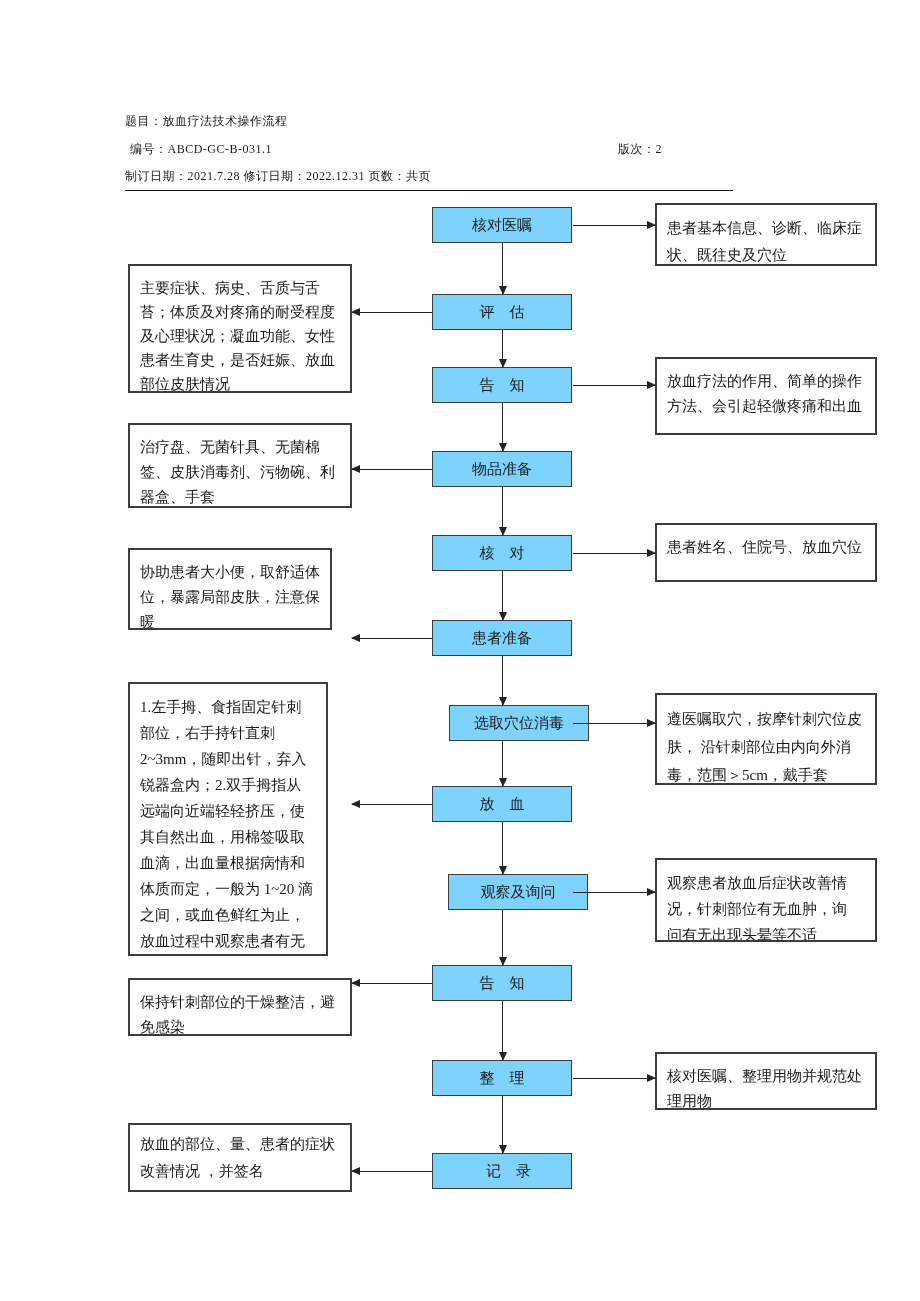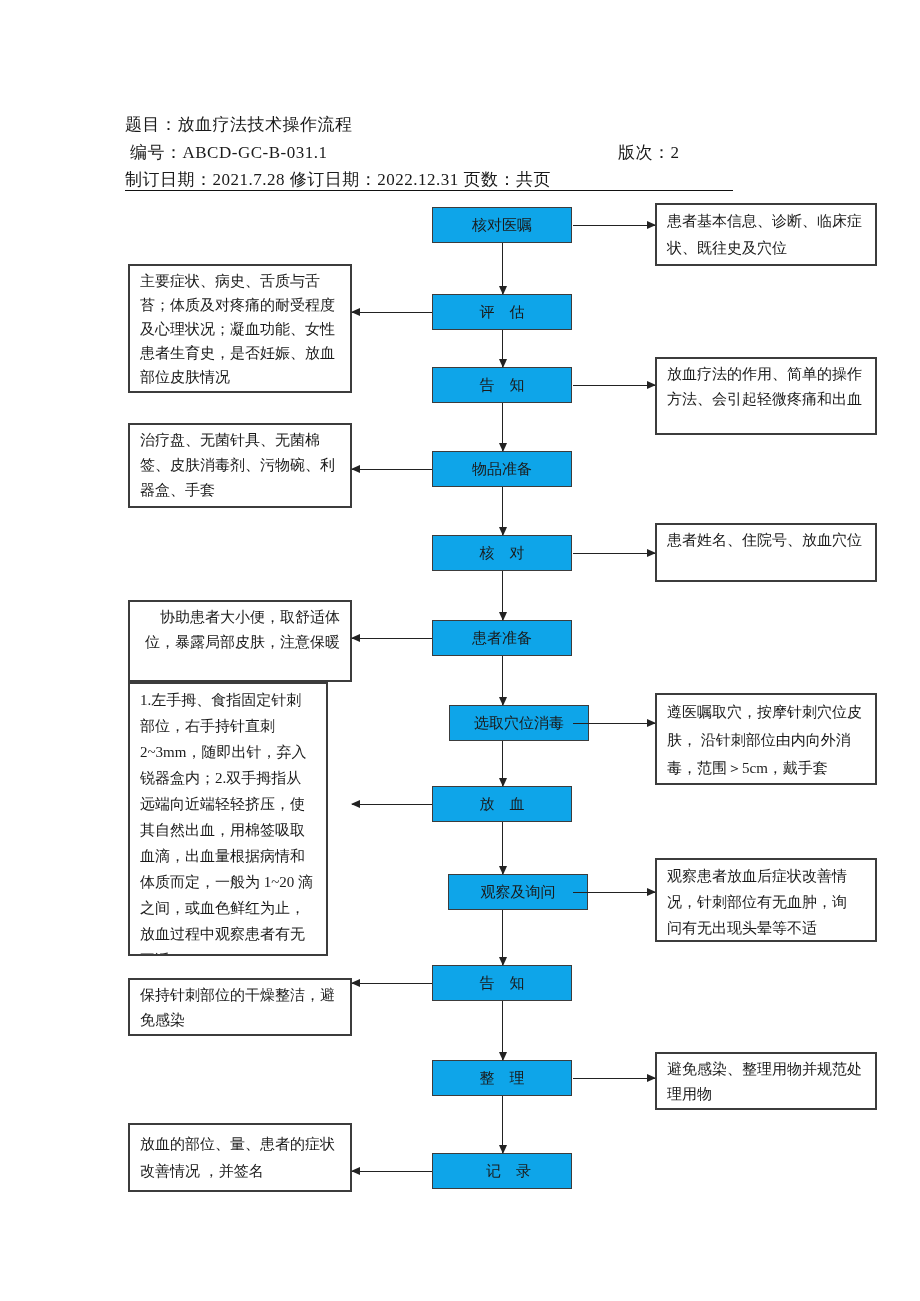--- a/index.html
+++ b/index.html
@@ -4,34 +4,34 @@
 <style>
   html,body{margin:0;padding:0;background:#fff;}
   #page{
     position:relative;
     width:920px;height:1301px;
     background:#ffffff;
     font-family:"Liberation Serif","DejaVu Serif",serif;
     color:#1a1a1a;
     overflow:hidden;
   }
-  .hline{position:absolute;font-size:17px;white-space:nowrap;letter-spacing:0.5px;}
+  .hline{position:absolute;font-size:12px;white-space:nowrap;letter-spacing:0.5px;}
   .rule{position:absolute;height:0;border-top:1.6px solid #111;}
   .cbox{
     position:absolute;box-sizing:border-box;
     width:140px;height:36px;
-    border:1.6px solid #3c3c3c;background:#0ea5e9;
+    border:1.6px solid #3c3c3c;background:#7dd3fc;
     display:flex;align-items:center;justify-content:center;
     font-size:15px;white-space:nowrap;
   }
   .sbox{
     position:absolute;box-sizing:border-box;
     border:2px solid #3c3c3c;background:#fff;
     font-size:15px;line-height:25px;
-    padding:3px 10px;
+    padding:10px 10px;
     white-space:pre-line;
     overflow:hidden;
   }
   .arrow-v{position:absolute;width:0;border-left:1.6px solid #222;}
   .arrow-v .head{
     position:absolute;bottom:-1px;left:-4.3px;width:0;height:0;
     border-left:4.5px solid transparent;border-right:4.5px solid transparent;
     border-top:9px solid #222;
   }
   .arrow-h{position:absolute;height:0;border-top:1.6px solid #222;}
@@ -89,32 +89,32 @@
     </div>
   <div class="cbox" style="left:432px;top:1060px;">
       <span>整　理</span>
     </div>
   <div class="cbox" style="left:432px;top:1153px;padding-left:13px;">
       <span>记　录</span>
     </div>
 
   <div class="sbox" style="left:128px;top:264px;width:224px;height:129px;line-height:24px;">主要症状、病史、舌质与舌苔；体质及对疼痛的耐受程度及心理状况；凝血功能、女性患者生育史，是否妊娠、放血部位皮肤情况</div>
   <div class="sbox" style="left:128px;top:423px;width:224px;height:85px;">治疗盘、无菌针具、无菌棉签、皮肤消毒剂、污物碗、利器盒、手套</div>
-  <div class="sbox" style="left:128px;top:600px;width:224px;height:82px;text-align:right;">协助患者大小便，取舒适体位，暴露局部皮肤，注意保暖</div>
+  <div class="sbox" style="left:128px;top:548px;width:204px;height:82px;">协助患者大小便，取舒适体位，暴露局部皮肤，注意保暖</div>
   <div class="sbox" style="left:128px;top:682px;width:200px;height:274px;line-height:26px;">1.左手拇、食指固定针刺部位，右手持针直刺 2~3mm，随即出针，弃入锐器盒内；2.双手拇指从远端向近端轻轻挤压，使其自然出血，用棉签吸取血滴，出血量根据病情和体质而定，一般为 1~20 滴之间，或血色鲜红为止，放血过程中观察患者有无不适；
 3.用无菌棉签按压针孔片刻</div>
   <div class="sbox" style="left:128px;top:978px;width:224px;height:58px;">保持针刺部位的干燥整洁，避免感染</div>
   <div class="sbox" style="left:128px;top:1123px;width:224px;height:69px;line-height:27px;padding-top:6px;">放血的部位、量、患者的症状改善情况 ，并签名</div>
 
   <div class="sbox" style="left:655px;top:203px;width:222px;height:63px;line-height:27px;">患者基本信息、诊断、临床症状、既往史及穴位</div>
   <div class="sbox" style="left:655px;top:357px;width:222px;height:78px;">放血疗法的作用、简单的操作方法、会引起轻微疼痛和出血</div>
   <div class="sbox" style="left:655px;top:523px;width:222px;height:59px;">患者姓名、住院号、放血穴位</div>
   <div class="sbox" style="left:655px;top:693px;width:222px;height:92px;line-height:28px;">遵医嘱取穴，按摩针刺穴位皮肤， 沿针刺部位由内向外消毒，范围＞5cm，戴手套</div>
   <div class="sbox" style="left:655px;top:858px;width:222px;height:84px;line-height:26px;">观察患者放血后症状改善情 况，针刺部位有无血肿，询 问有无出现头晕等不适</div>
-  <div class="sbox" style="left:655px;top:1052px;width:222px;height:58px;">避免感染、整理用物并规范处理用物</div>
+  <div class="sbox" style="left:655px;top:1052px;width:222px;height:58px;">核对医嘱、整理用物并规范处理用物</div>
 
   <div class="arrow-v" style="left:502px;top:243px;height:51px;">
       <div class="head"></div>
     </div>
   <div class="arrow-v" style="left:502px;top:330px;height:37px;">
       <div class="head"></div>
     </div>
   <div class="arrow-v" style="left:502px;top:403px;height:48px;">
       <div class="head"></div>
     </div>

